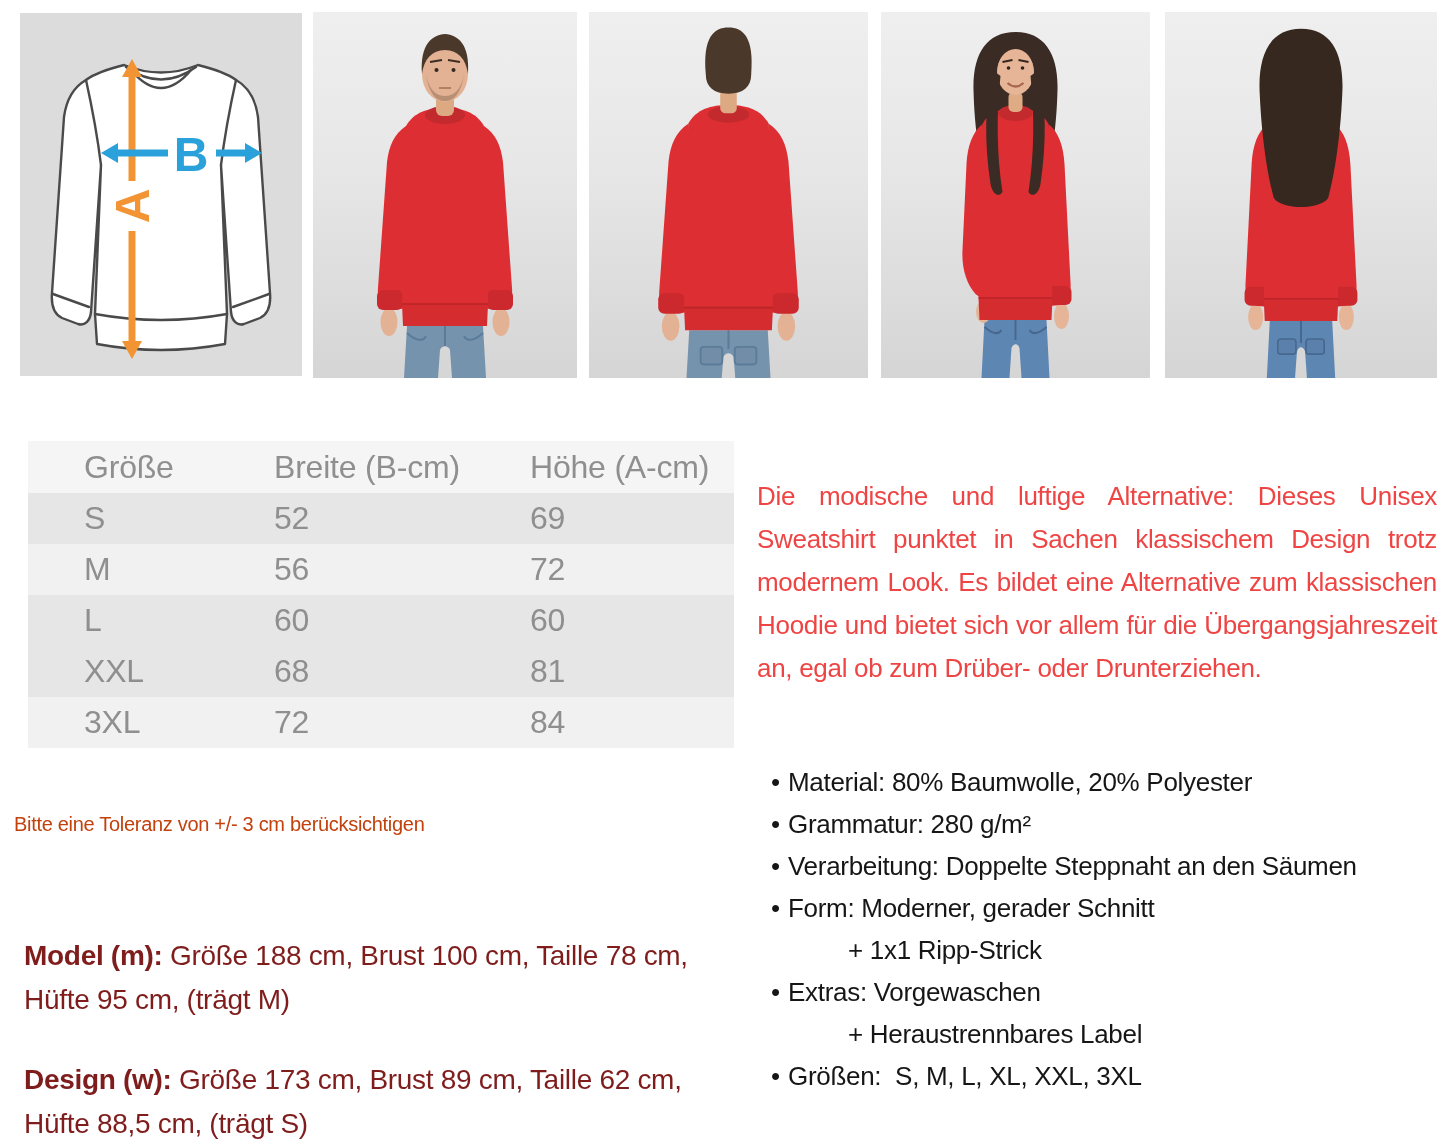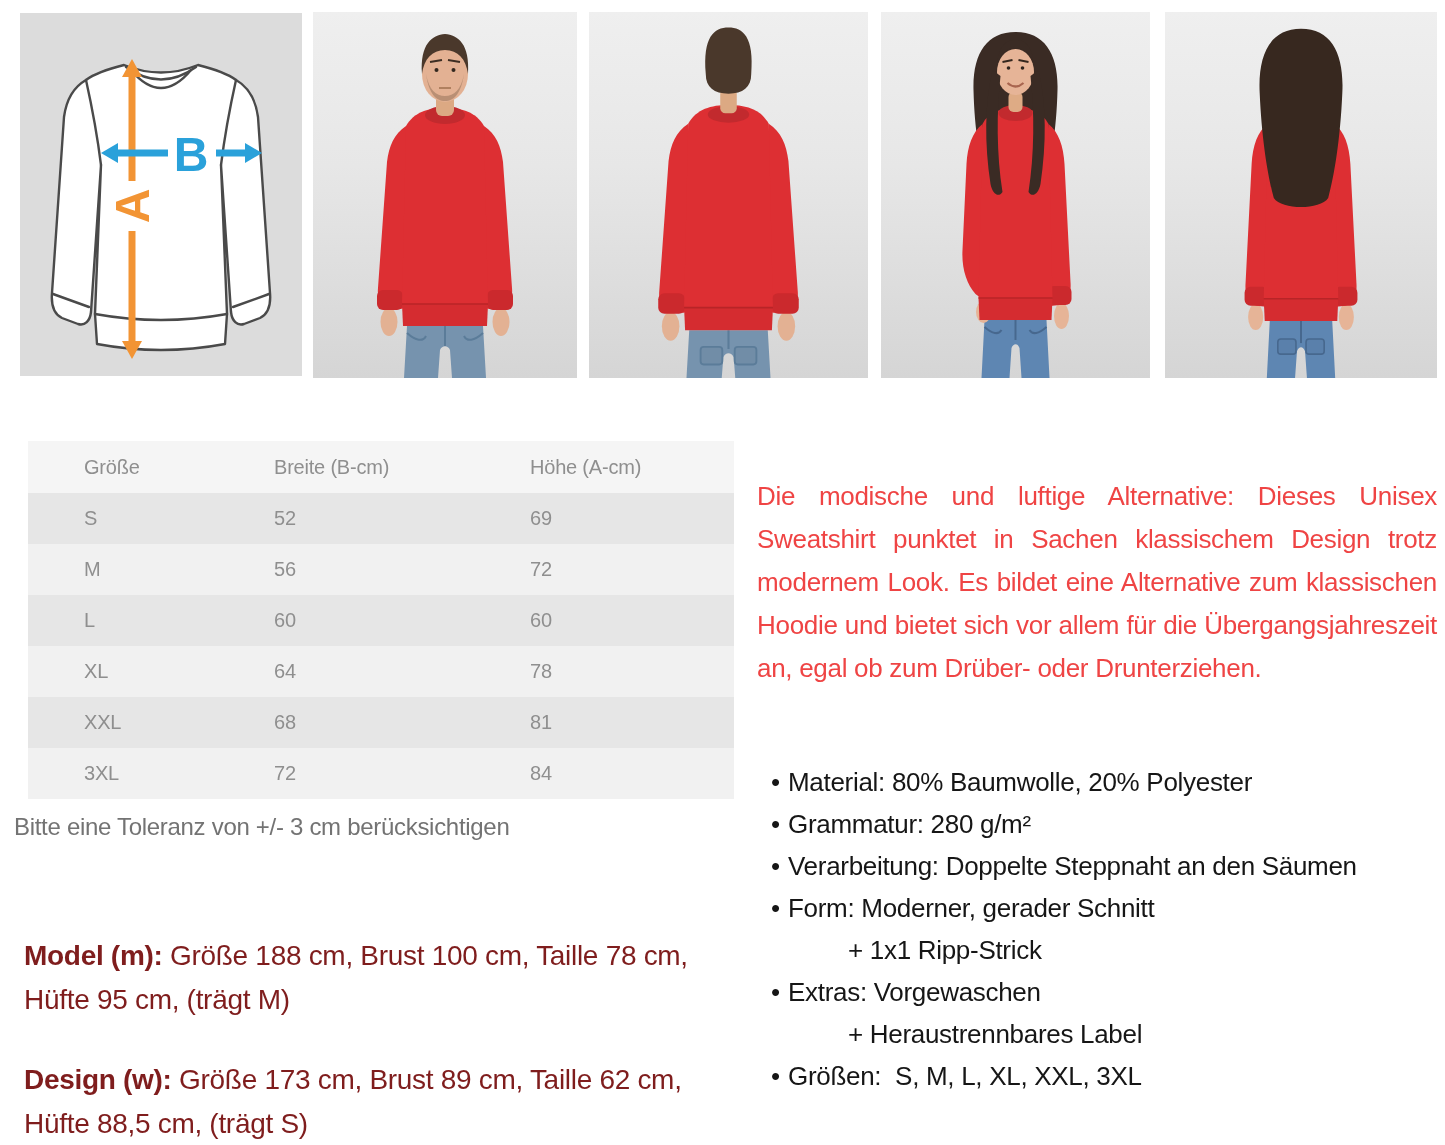--- a/index.html
+++ b/index.html
@@ -12,29 +12,29 @@
   .panel svg text{font-family:"Liberation Sans","DejaVu Sans",sans-serif;}
   #panel-diagram{left:20px;top:13px;width:282px;height:363px;background:#dcdcdc;}
   #panel-male-front{left:313px;width:264px;}
   #panel-male-back{left:589px;width:279px;}
   #panel-female-front{left:881px;width:269px;}
   #panel-female-back{left:1165px;width:272px;}
   .photo{background:linear-gradient(180deg,#efefef 0%,#e7e7e7 42%,#d5d5d5 100%);}
 
   
   .size-table{position:absolute;left:28px;top:441px;width:706px;border-collapse:collapse;
-              font-size:20px;color:#8f8f8f;letter-spacing:-0.2px;}
+              font-size:32px;color:#8f8f8f;letter-spacing:-0.2px;}
   .size-table th{font-weight:normal;text-align:left;background:#f5f5f5;height:52px;padding:0 0 0 56px;}
   .size-table td{height:51px;padding:0 0 0 56px;}
   .size-table tr.odd  td{background:#e6e6e6;}
   .size-table tr.even td{background:#f1f1f1;}
   .col-size{width:190px;} .col-breite{width:256px;} .col-hoehe{width:260px;}
 
   
-  .tolerance{position:absolute;left:14px;top:813px;font-size:24px;color:#737373;letter-spacing:-0.3px;}
+  .tolerance{position:absolute;left:14px;top:813px;font-size:20px;color:#c2410c;letter-spacing:-0.3px;}
   .model-note{position:absolute;left:24px;width:706px;font-size:28px;line-height:44px;color:#7f1d1d;letter-spacing:-0.3px;}
   .model-note b{font-weight:bold;}
   #model-m{top:906px;} #model-w{top:1030px;}
 
   
   .description{position:absolute;left:757px;top:449px;width:680px;font-size:26px;line-height:43px;
                text-align:justify;letter-spacing:-0.3px;color:#ef4444;}
   .details{position:absolute;left:757px;top:747px;width:684px;margin:14px;padding:0;list-style:none;
            font-size:26px;line-height:42px;color:#161616;letter-spacing:-0.3px;}
   .details li{position:relative;padding-left:17px;}
@@ -235,25 +235,20 @@
       <tr class="even">
         <td>M</td>
         <td>56</td>
         <td>72</td>
       </tr>
       <tr class="odd">
         <td>L</td>
         <td>60</td>
         <td>60</td>
       </tr>
-      <tr class="even">
-        <td>XL</td>
-        <td>64</td>
-        <td>78</td>
-      </tr>
       <tr class="odd">
         <td>XXL</td>
         <td>68</td>
         <td>81</td>
       </tr>
       <tr class="even">
         <td>3XL</td>
         <td>72</td>
         <td>84</td>
       </tr>

